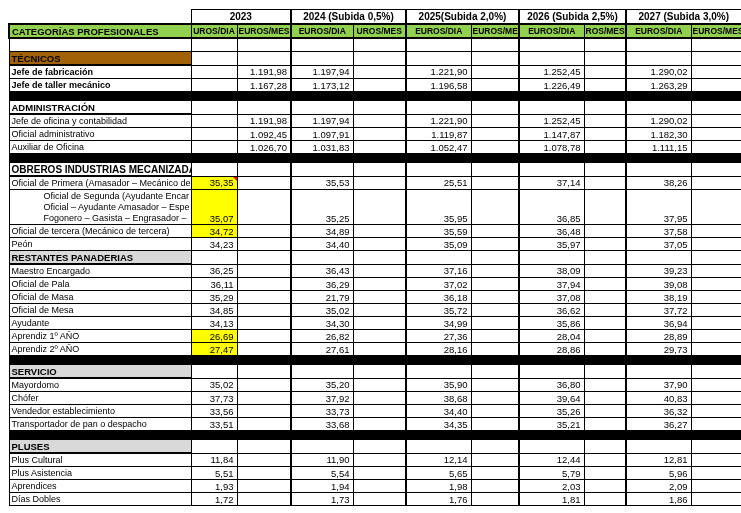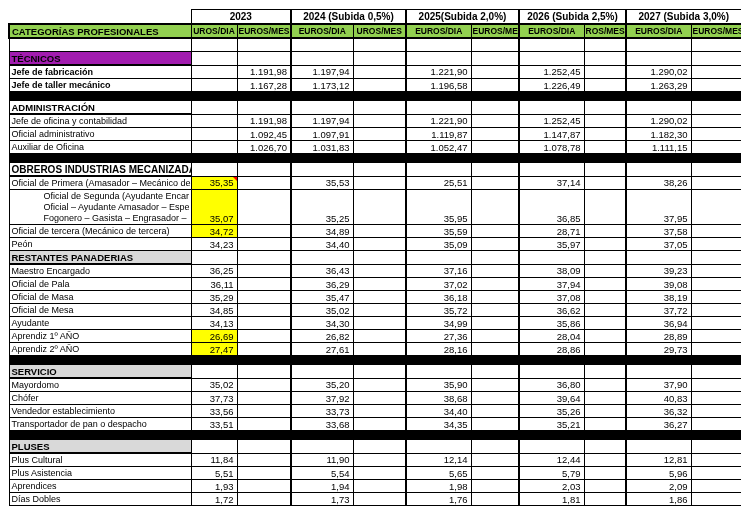--- a/index.html
+++ b/index.html
@@ -78,21 +78,21 @@
           <td class="val gsep"></td>
           <td class="val"></td>
           <td class="val gsep"></td>
           <td class="val"></td>
           <td class="val gsep"></td>
           <td class="val"></td>
           <td class="val gsep"></td>
           <td class="val"></td>
         </tr>
         <tr class="sec">
-          <td class="lbl" style="background: #a21caf; margin-left: 20px;">TÉCNICOS</td>
+          <td class="lbl" style="background: #a16207; margin-left: 20px;">TÉCNICOS</td>
           <td class="val"></td>
           <td class="val"></td>
           <td class="val gsep"></td>
           <td class="val"></td>
           <td class="val gsep"></td>
           <td class="val"></td>
           <td class="val gsep"></td>
           <td class="val"></td>
           <td class="val gsep"></td>
           <td class="val"></td>
@@ -225,21 +225,21 @@
           <td class="val"></td>
         </tr>
         <tr>
           <td class="lbl">Oficial de tercera (Mecánico de tercera)</td>
           <td class="val" style="background: rgb(255, 255, 0);"><span>34,72</span></td>
           <td class="val"></td>
           <td class="val gsep"><span>34,89</span></td>
           <td class="val"></td>
           <td class="val gsep"><span>35,59</span></td>
           <td class="val"></td>
-          <td class="val gsep"><span>28,71</span></td>
+          <td class="val gsep"><span>36,48</span></td>
           <td class="val"></td>
           <td class="val gsep"><span>37,58</span></td>
           <td class="val"></td>
         </tr>
         <tr>
           <td class="lbl">Peón</td>
           <td class="val"><span>34,23</span></td>
           <td class="val"></td>
           <td class="val gsep"><span>34,40</span></td>
           <td class="val"></td>
@@ -286,21 +286,21 @@
           <td class="val"></td>
           <td class="val gsep"><span>37,94</span></td>
           <td class="val"></td>
           <td class="val gsep"><span>39,08</span></td>
           <td class="val"></td>
         </tr>
         <tr>
           <td class="lbl">Oficial de Masa</td>
           <td class="val"><span>35,29</span></td>
           <td class="val"></td>
-          <td class="val gsep"><span>35,47</span></td>
+          <td class="val gsep"><span>21,79</span></td>
           <td class="val"></td>
           <td class="val gsep"><span>36,18</span></td>
           <td class="val"></td>
           <td class="val gsep"><span>37,08</span></td>
           <td class="val"></td>
           <td class="val gsep"><span>38,19</span></td>
           <td class="val"></td>
         </tr>
         <tr>
           <td class="lbl">Oficial de Mesa</td>

